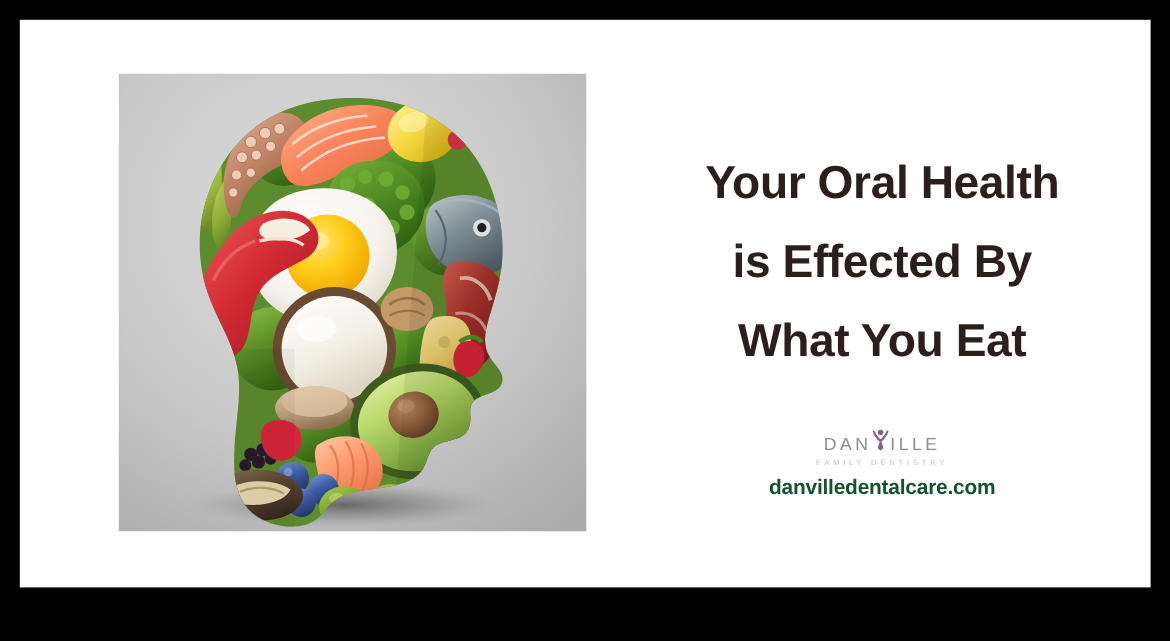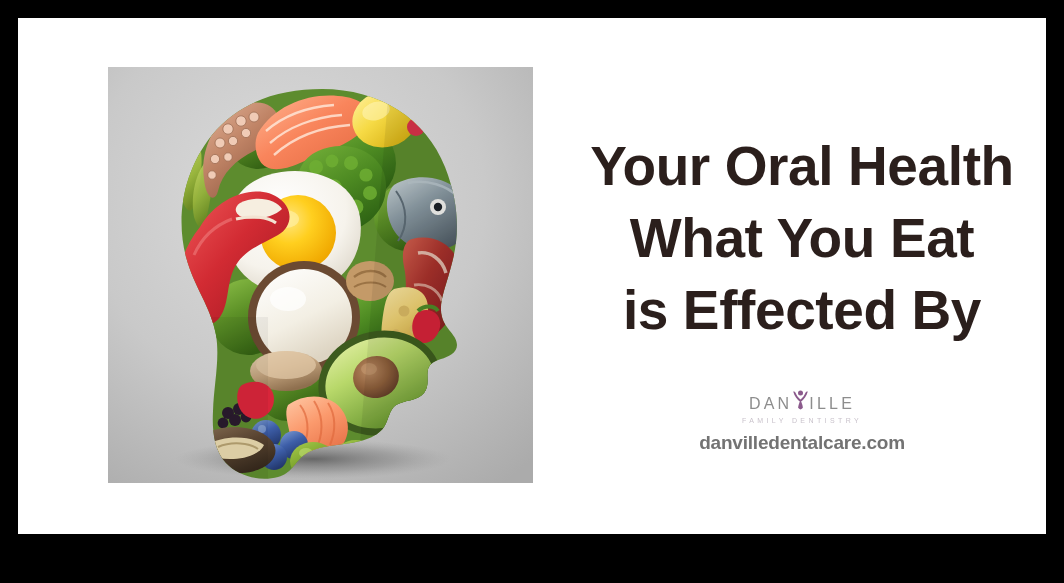--- a/index.html
+++ b/index.html
@@ -57,21 +57,21 @@
     height: 516px;
   }
   #headline {
     position: absolute;
     left: 0;
     top: 112px;
     width: 100%;
     text-align: center;
     color: #2b1f1c;
     font-weight: bold;
-    font-size: 55px;
+    font-size: 42px;
     line-height: 72px;
     letter-spacing: -0.4px;
   }
   #headline .hl-line { display: block; white-space: nowrap; }
 
   
   #logo-block {
     position: absolute;
     left: 0;
     top: 370px;
@@ -101,21 +101,21 @@
   #logo-tagline {
     margin-top: 4px;
     color: #c9c2cb;
     font-size: 7px;
     letter-spacing: 3.4px;
     line-height: 1;
     font-weight: normal;
   }
   #logo-url {
     margin-top: 9px;
-    color: #737373;
+    color: #14532d;
     font-size: 19px;
     font-weight: bold;
     letter-spacing: -0.2px;
     line-height: 1;
   }
 </style>
 </head>
 <body>
 
 <div id="poster">
@@ -451,22 +451,22 @@
             <path d="M60 250 L160 250 L160 420 L60 420 Z" fill="#000000" opacity="0.05"></path>
           </g>
         </svg>
       </div>
     </div>
 
     <div id="text-panel">
 
       <div id="headline">
         <span class="hl-line">Your Oral Health</span>
+        <span class="hl-line">is Effected By</span>
         <span class="hl-line">What You Eat</span>
-        <span class="hl-line">is Effected By</span>
       </div>
 
       <div id="logo-block">
         <div id="logo-wordmark">
           <span class="wm-part">DAN</span>
           <span id="logo-figure">
             <svg viewBox="0 0 17 21" width="17" height="21">
               <circle cx="8.5" cy="3.1" r="2.5" fill="#8b5a8c"></circle>
               <path d="M1.2 1.6 C2.4 6.0 5.0 9.6 8.5 12.2 C12.0 9.6 14.6 6.0 15.8 1.6
                        C14.9 1.2 14.1 1.5 13.6 2.4 C12.4 5.2 10.7 7.6 8.5 9.4

